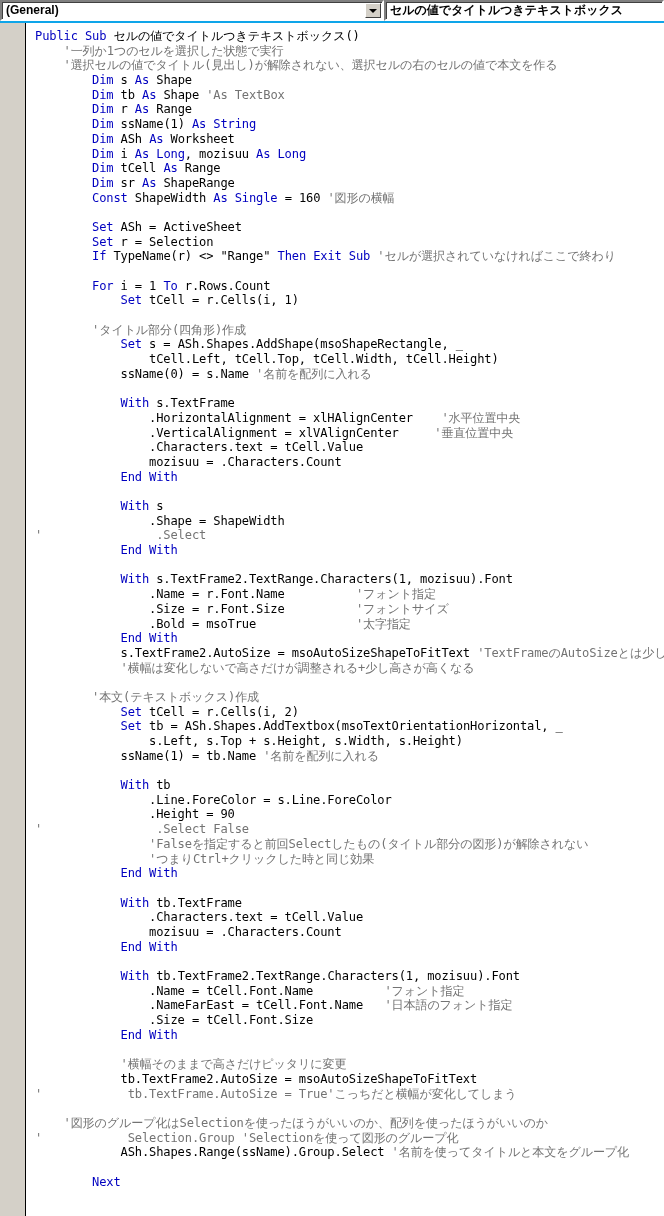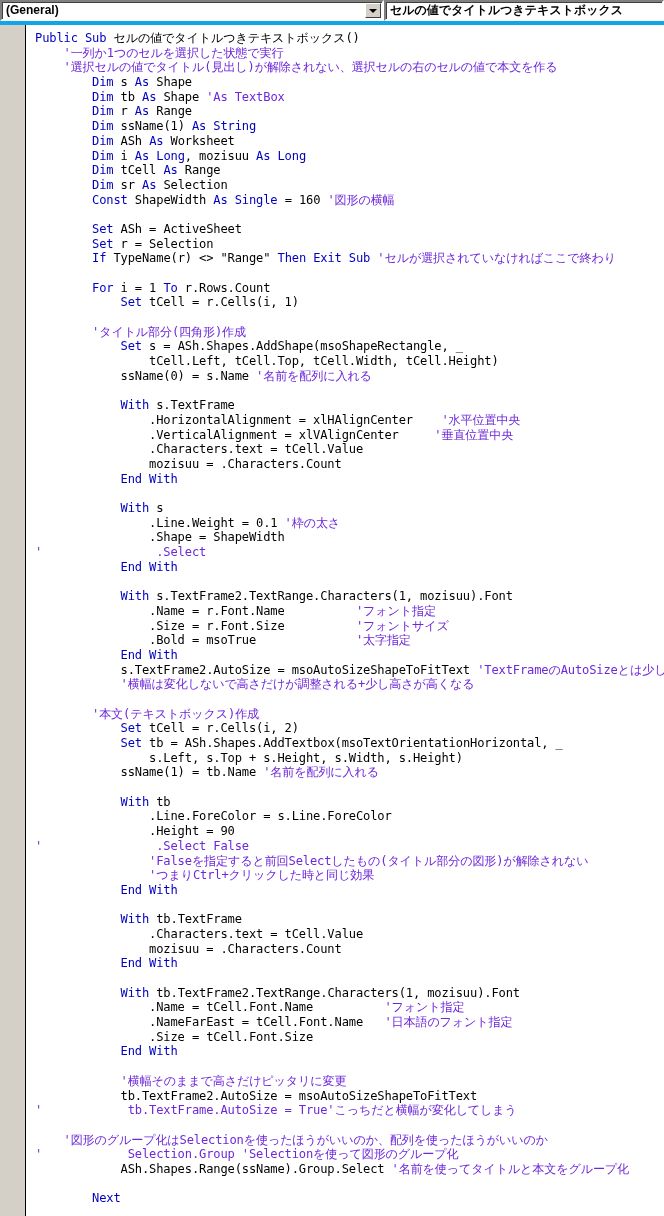--- a/index.html
+++ b/index.html
@@ -49,21 +49,21 @@
     border-left:4px solid transparent;
     border-right:4px solid transparent;
     border-top:4px solid #000000;
   }
 
   
   .code-pane{
     position:absolute;left:0;top:21px;width:664px;height:1195px;
     background:#ffffff;
     box-sizing:border-box;
-    border-top:4px solid #0ea5e9;
+    border-top:2px solid #0ea5e9;
     overflow:hidden;
   }
   .margin-indicator{
     position:absolute;left:0;top:0;width:26px;height:100%;
     background:#d4d0c8;
     border-right:1px solid #000000;
     box-sizing:border-box;
   }
   .code-area{
     position:absolute;left:27px;top:0;right:0;bottom:0;
@@ -74,21 +74,21 @@
   }
   .code-line{
     height:14.7px;line-height:14.7px;
     font-family:"DejaVu Sans Mono","Liberation Mono",monospace;
     font-size:12.1px;
     white-space:pre;
     color:#000000;
     letter-spacing:-0.15px;
   }
   .kw{color:#0000c0;}
-  .cm{color:#6d28d9;}
+  .cm{color:#737373;}
   .pl{color:#000000;}
 </style>
 </head>
 <body>
 
 <div class="vbe-window">
 
   <div class="topbar">
 
     <div class="combo combo-left">
@@ -110,21 +110,21 @@
         <div class="code-line"><span class="kw">Public Sub </span><span class="pl">セルの値でタイトルつきテキストボックス()</span></div>
         <div class="code-line"><span class="cm">    '一列か1つのセルを選択した状態で実行</span></div>
         <div class="code-line"><span class="cm">    '選択セルの値でタイトル(見出し)が解除されない、選択セルの右のセルの値で本文を作る</span></div>
         <div class="code-line"><span class="pl">        </span><span class="kw">Dim </span><span class="pl">s </span><span class="kw">As </span><span class="pl">Shape</span></div>
         <div class="code-line"><span class="pl">        </span><span class="kw">Dim </span><span class="pl">tb </span><span class="kw">As </span><span class="pl">Shape </span><span class="cm">'As TextBox</span></div>
         <div class="code-line"><span class="pl">        </span><span class="kw">Dim </span><span class="pl">r </span><span class="kw">As </span><span class="pl">Range</span></div>
         <div class="code-line"><span class="pl">        </span><span class="kw">Dim </span><span class="pl">ssName(1) </span><span class="kw">As String</span></div>
         <div class="code-line"><span class="pl">        </span><span class="kw">Dim </span><span class="pl">ASh </span><span class="kw">As </span><span class="pl">Worksheet</span></div>
         <div class="code-line"><span class="pl">        </span><span class="kw">Dim </span><span class="pl">i </span><span class="kw">As Long</span><span class="pl">, mozisuu </span><span class="kw">As Long</span></div>
         <div class="code-line"><span class="pl">        </span><span class="kw">Dim </span><span class="pl">tCell </span><span class="kw">As </span><span class="pl">Range</span></div>
-        <div class="code-line"><span class="pl">        </span><span class="kw">Dim </span><span class="pl">sr </span><span class="kw">As </span><span class="pl">Selection</span></div>
+        <div class="code-line"><span class="pl">        </span><span class="kw">Dim </span><span class="pl">sr </span><span class="kw">As </span><span class="pl">ShapeRange</span></div>
         <div class="code-line"><span class="pl">        </span><span class="kw">Const </span><span class="pl">ShapeWidth </span><span class="kw">As Single</span><span class="pl"> = 160 </span><span class="cm">'図形の横幅</span></div>
         <div class="code-line">&nbsp;</div>
         <div class="code-line"><span class="pl">        </span><span class="kw">Set </span><span class="pl">ASh = ActiveSheet</span></div>
         <div class="code-line"><span class="pl">        </span><span class="kw">Set </span><span class="pl">r = Selection</span></div>
         <div class="code-line"><span class="pl">        </span><span class="kw">If </span><span class="pl">TypeName(r) &lt;&gt; </span><span class="pl">"Range" </span><span class="kw">Then Exit Sub </span><span class="cm">'セルが選択されていなければここで終わり</span></div>
         <div class="code-line">&nbsp;</div>
         <div class="code-line"><span class="pl">        </span><span class="kw">For </span><span class="pl">i = 1 </span><span class="kw">To </span><span class="pl">r.Rows.Count</span></div>
         <div class="code-line"><span class="pl">            </span><span class="kw">Set </span><span class="pl">tCell = r.Cells(i, 1)</span></div>
         <div class="code-line">&nbsp;</div>
         <div class="code-line"><span class="cm">        'タイトル部分(四角形)作成</span></div>
@@ -133,21 +133,20 @@
         <div class="code-line"><span class="pl">            ssName(0) = s.Name </span><span class="cm">'名前を配列に入れる</span></div>
         <div class="code-line">&nbsp;</div>
         <div class="code-line"><span class="pl">            </span><span class="kw">With </span><span class="pl">s.TextFrame</span></div>
         <div class="code-line"><span class="pl">                .HorizontalAlignment = xlHAlignCenter    </span><span class="cm">'水平位置中央</span></div>
         <div class="code-line"><span class="pl">                .VerticalAlignment = xlVAlignCenter     </span><span class="cm">'垂直位置中央</span></div>
         <div class="code-line"><span class="pl">                .Characters.text = tCell.Value</span></div>
         <div class="code-line"><span class="pl">                mozisuu = .Characters.Count</span></div>
         <div class="code-line"><span class="pl">            </span><span class="kw">End With</span></div>
         <div class="code-line">&nbsp;</div>
         <div class="code-line"><span class="pl">            </span><span class="kw">With </span><span class="pl">s</span></div>
-        <div class="code-line"><span class="pl">                .Line.Weight = 0.1 </span><span class="cm">'枠の太さ</span></div>
         <div class="code-line"><span class="pl">                .Shape = ShapeWidth</span></div>
         <div class="code-line"><span class="cm">'                .Select</span></div>
         <div class="code-line"><span class="pl">            </span><span class="kw">End With</span></div>
         <div class="code-line">&nbsp;</div>
         <div class="code-line"><span class="pl">            </span><span class="kw">With </span><span class="pl">s.TextFrame2.TextRange.Characters(1, mozisuu).Font</span></div>
         <div class="code-line"><span class="pl">                .Name = r.Font.Name          </span><span class="cm">'フォント指定</span></div>
         <div class="code-line"><span class="pl">                .Size = r.Font.Size          </span><span class="cm">'フォントサイズ</span></div>
         <div class="code-line"><span class="pl">                .Bold = msoTrue              </span><span class="cm">'太字指定</span></div>
         <div class="code-line"><span class="pl">            </span><span class="kw">End With</span></div>
         <div class="code-line"><span class="pl">            s.TextFrame2.AutoSize = msoAutoSizeShapeToFitText </span><span class="cm">'TextFrameのAutoSizeとは少し違い</span></div>

